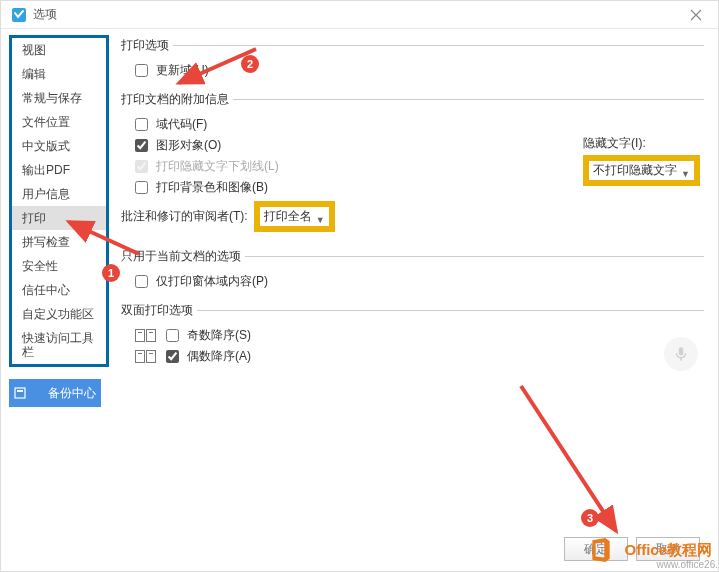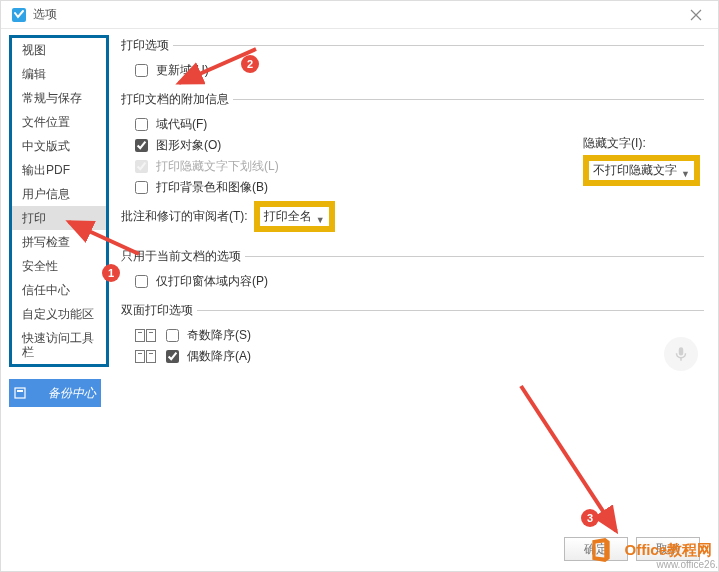--- a/index.html
+++ b/index.html
@@ -10,21 +10,21 @@
     .title-text { flex: 1; color: #555; }
     .close-btn { width: 24px; height: 24px; display: flex; align-items: center; justify-content: center; color: #888; cursor: pointer; }
 
     .main { display: flex; height: calc(100% - 28px); }
 
     .sidebar { width: 100px; border: 3px solid #0369a1; margin: 6px 4px 6px 8px; display: flex; flex-direction: column; }
     .sidebar-list { flex: 1; overflow: hidden; }
     .sidebar-item { padding: 5px 10px; cursor: pointer; color: #444; line-height: 14px; }
     .sidebar-item.selected { background: #e0e0e0; }
 
-    .backup-btn { margin: 6px 4px 8px 8px; width: 92px; height: 28px; background: #4a90e2; color: #fff; display: flex; align-items: center; justify-content: center; gap: 22px; cursor: pointer; font-size: 12px; font-style: italic; }
+    .backup-btn { margin: 6px 4px 8px 8px; width: 92px; height: 28px; background: #4a90e2; color: #fff; display: flex; align-items: center; justify-content: center; gap: 22px; cursor: pointer; font-size: 12px; }
 
     .content { flex: 1; padding: 8px 14px 16px 8px; position: relative; overflow: hidden; }
 
     fieldset { border: none; border-top: 1px solid #ccc; margin: 0 0 8px 0; padding: 6px 0 2px 0; }
     legend { padding: 0 4px 0 0; color: #333; }
 
     .row { display: flex; align-items: center; padding: 2px 0 2px 14px; gap: 4px; min-height: 20px; }
     .row.disabled { color: #aaa; }
 
     input[type="checkbox"] { width: 13px; height: 13px; margin-right: 4px; accent-color: #555; }

